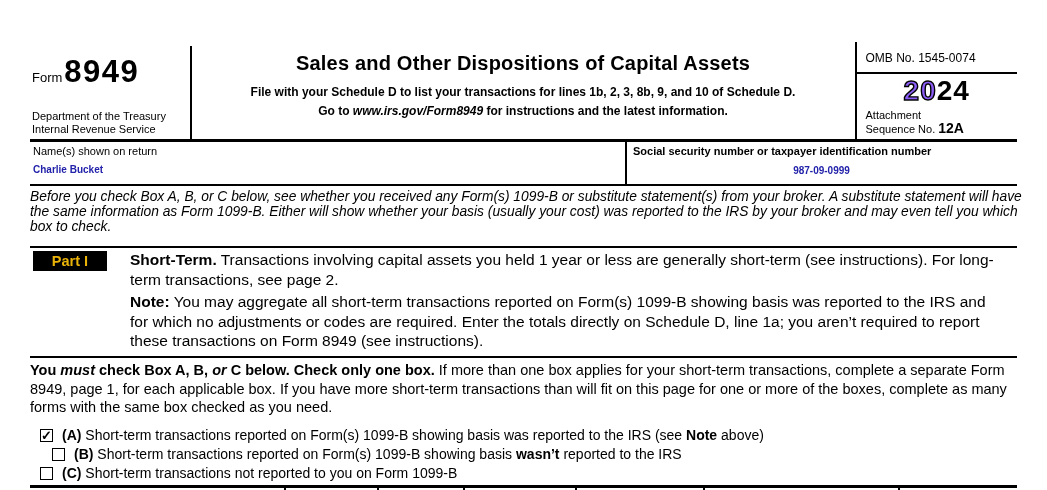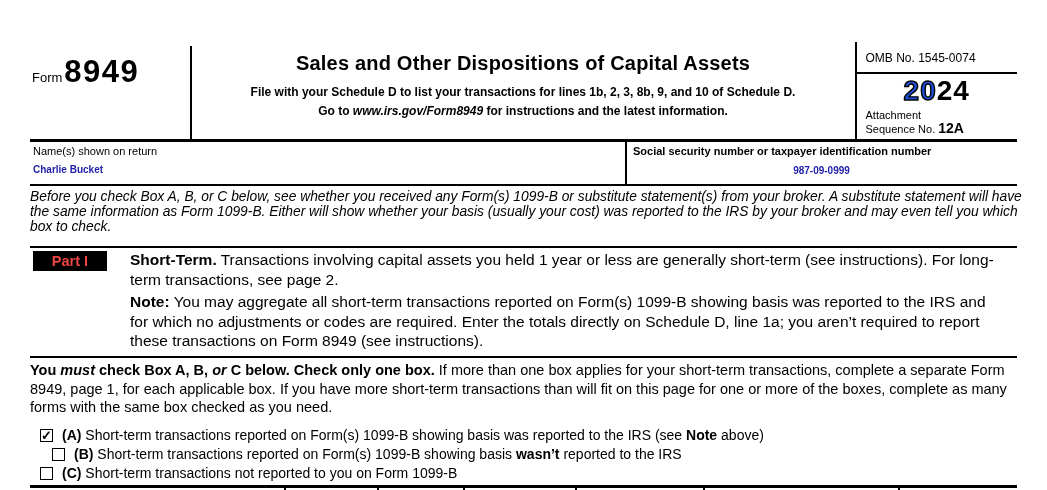--- a/index.html
+++ b/index.html
@@ -26,21 +26,21 @@
   .form-title { font-size:20px; font-weight:bold; margin-top:10px; letter-spacing:0.2px; }
   .sub1 { font-size:12px; font-weight:bold; margin-top:10px; white-space:nowrap; }
   .sub2 { font-size:12px; font-weight:bold; margin-top:5px; white-space:nowrap; }
   .sub2 i { font-weight:bold; }
 
   .hdr-right { left:856.5px; top:42px; width:160.5px; height:97px; }
   .omb { font-size:12px; padding:9px 0 0 9px; white-space:nowrap; }
   .omb-rule { position:absolute; left:0; top:30px; width:100%; height:1.5px; background:#000; }
   .year { position:absolute; top:33px; left:0; width:100%; text-align:center;
           font-size:28px; font-weight:bold; letter-spacing:1px; }
-  .year-outline { color:#1d4ed8; -webkit-text-stroke:1.4px #000; }
+  .year-outline { color:#8b5cf6; -webkit-text-stroke:1.4px #000; }
   .attach { position:absolute; left:9px; bottom:3px; font-size:11px; line-height:13px; white-space:nowrap; }
   .attach b { font-size:14px; }
 
   .rule-thick-top { left:30px; top:139px; width:987px; height:3px; }
 
   
   .name-row { left:30px; top:142px; width:987px; height:42px; }
   .name-label { position:absolute; left:3px; top:3px; font-size:11px; }
   .blue-val { color:#2222aa; font-weight:bold; font-size:10px; }
   .name-value { position:absolute; left:3px; top:22px; }
@@ -48,21 +48,21 @@
   .ssn-label { position:absolute; left:603px; top:3px; font-size:11px; font-weight:bold; white-space:nowrap; }
   .ssn-value { position:absolute; left:596px; top:23px; width:391px; text-align:center; }
   .rule-name-bottom { left:30px; top:184px; width:987px; height:1.5px; }
 
   
   .intro { left:30px; top:189px; width:992px; font-size:13.8px; font-style:italic; line-height:15px; }
 
   .rule-intro-bottom { left:30px; top:246px; width:987px; height:2px; }
 
   
-  .part-badge { left:33px; top:251px; width:74px; height:20px; background:#000; color:#ef4444;
+  .part-badge { left:33px; top:251px; width:74px; height:20px; background:#000; color:#eab308;
                 font-size:14.5px; font-weight:bold; text-align:center; line-height:20px; }
   .part-heading { left:130px; top:250px; width:866px; font-size:15.5px; line-height:19.6px; }
   .part-note { left:130px; top:292px; width:866px; font-size:15.5px; line-height:19.6px; }
 
   .rule-note-bottom { left:30px; top:356px; width:987px; height:2px; }
 
   
   .must { left:30px; top:361px; width:992px; font-size:14.5px; line-height:18.6px; }
   .must .bi { font-style:italic; font-weight:bold; }
 
@@ -77,20 +77,24 @@
   .tick { position:absolute; top:488px; width:1.5px; height:2px; background:#000; }
 </style>
 </head>
 <body>
 
 <div class="page">
 
   <div class="abs hdr-left">
     <div class="form-line">
       <span class="form-word">Form</span><span class="form-number">8949</span>
+    </div>
+    <div class="agency">
+      <div>Department of the Treasury</div>
+      <div>Internal Revenue Service</div>
     </div>
   </div>
 
   <div class="vline v1"></div>
 
   <div class="abs hdr-center">
     <div class="form-title">Sales and Other Dispositions of Capital Assets</div>
     <div class="sub1">File with your Schedule D to list your transactions for lines 1b, 2, 3, 8b, 9, and 10 of Schedule D.</div>
     <div class="sub2"><span>Go to </span><i>www.irs.gov/Form8949</i><span> for instructions and the latest information.</span></div>
   </div>

